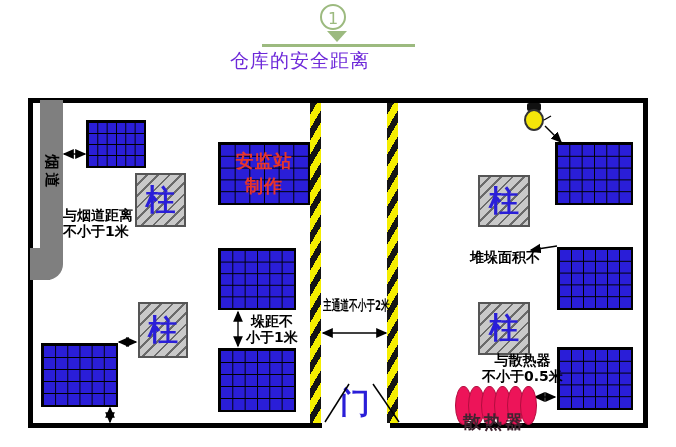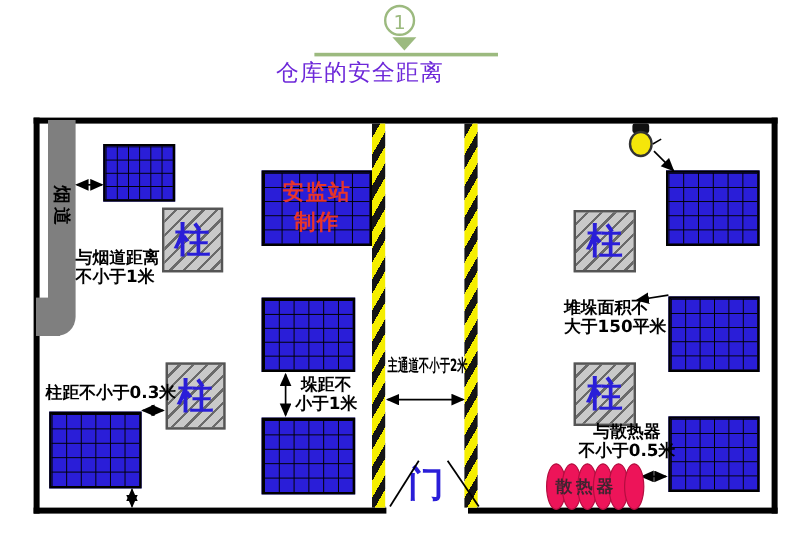--- a/index.html
+++ b/index.html
@@ -61,21 +61,21 @@
     position:absolute;left:524px;top:109px;width:20px;height:22px;background:#f5e60a;
     border:2px solid #333;border-radius:50%;box-sizing:border-box;
   }
   
   .radiator{position:absolute;left:455px;top:386px;width:82px;height:40px;z-index:5;}
   .rad-oval{
     position:absolute;top:0;width:17px;height:39px;background:#ed1459;
     border:1.5px solid #b30d3f;border-radius:50%;box-sizing:border-box;
   }
   .rad-lbl{
-    position:absolute;left:8px;top:11px;color:#3f2430;font-weight:bold;font-size:14px;letter-spacing:3px;white-space:nowrap;
+    position:absolute;left:8px;top:24px;color:#3f2430;font-weight:bold;font-size:18px;letter-spacing:3px;white-space:nowrap;
   }
   svg.overlay{position:absolute;left:0;top:0;pointer-events:none;}
 </style>
 </head>
 <body>
 
 <div class="scene">
 
   <div class="t-circle">1</div>
   <div class="t-tri"></div>
@@ -130,29 +130,27 @@
     <div class="rad-oval" style="left:39px;"></div>
     <div class="rad-oval" style="left:52px;"></div>
     <div class="rad-oval" style="left:65px;"></div>
     <div class="rad-lbl">散热器</div>
   </div>
 
   <div class="lbl" style="left:63px;top:167px;margin-top:40px;">
     <span>与烟道距离</span><br>
     <span>不小于1米</span>
   </div>
-  <div class="lbl" style="left:38px;top:320px;">柱距不小于0.3米</div>
   <div class="lbl" style="left:246px;top:313px;text-align:center;">
     <span>垛距不</span><br>
     <span>小于1米</span>
   </div>
   <div class="lbl aisle-lbl" style="left:323px;top:297px;">主通道不小于2米</div>
   <div class="lbl" style="left:470px;top:249px;">
     <span>堆垛面积不</span><br>
-    <span>大于150平米</span>
   </div>
   <div class="lbl" style="left:482px;top:352px;text-align:center;">
     <span>与散热器</span><br>
     <span>不小于0.5米</span>
   </div>
   <div class="door-lbl" style="left:340px;top:383px;">门</div>
 
   <svg class="overlay" width="676" height="447" viewBox="0 0 676 447">
     <defs>
       <marker id="ae" markerWidth="9" markerHeight="8" refX="7" refY="3.5" orient="auto">

